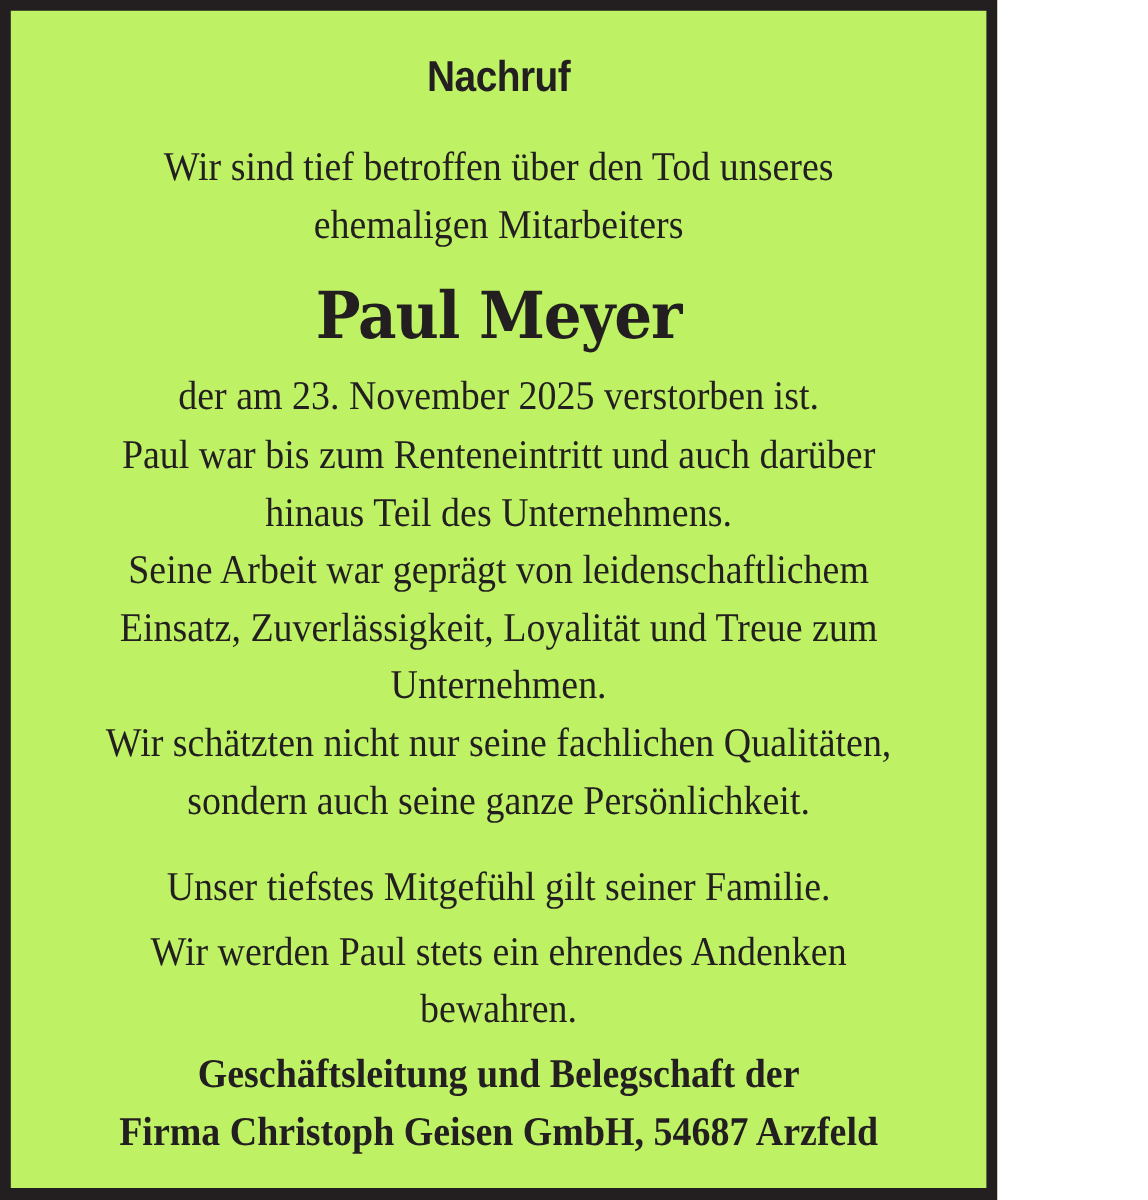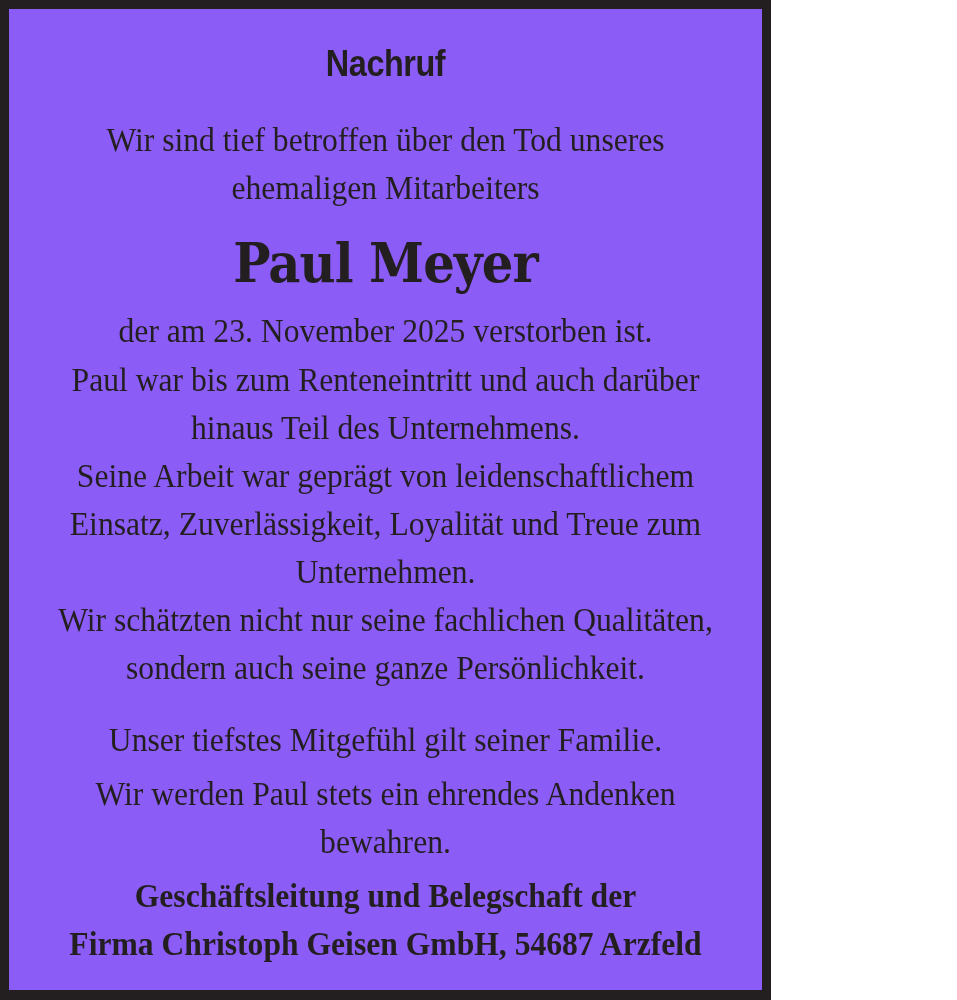--- a/index.html
+++ b/index.html
@@ -1,24 +1,24 @@
 <!DOCTYPE html>
 <html><head>
   <meta charset="utf-8">
   <style>
     html, body { margin: 0; padding: 0; background: #ffffff; }
     body { width: 957px; height: 1000px; position: relative; overflow: hidden; }
     .frame {
       position: absolute; left: 0; top: 0;
-      width: 771px; height: 1000px;
+      width: 831px; height: 1000px;
       box-sizing: border-box;
       border-style: solid;
       border-color: #231f20;
       border-width: 9px 9px 10px 9px;
-      background: #8b5cf6;
+      background: #bef264;
       color: #231f20;
       text-align: center;
     }
     .line { position: absolute; left: 0; right: 0; white-space: nowrap; }
     .title {
       font-family: "Liberation Sans", sans-serif;
       font-weight: bold;
       font-size: 36px;
       letter-spacing: -0.5px;
       transform: scaleX(0.9);

